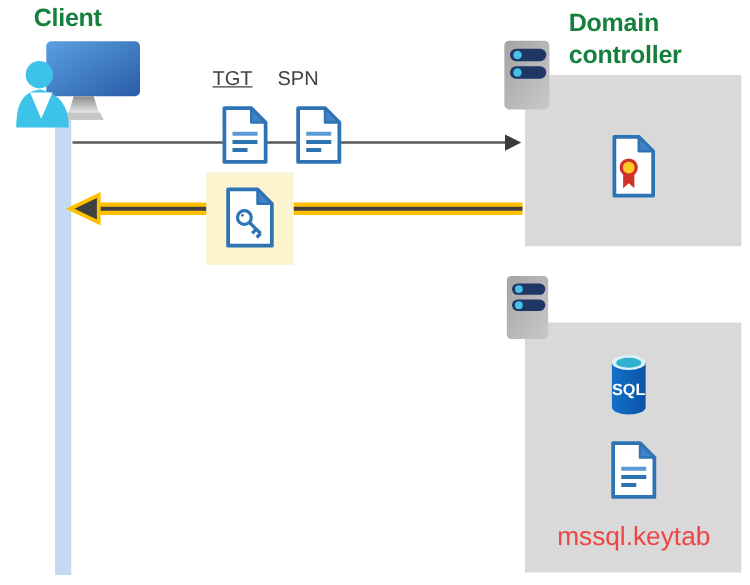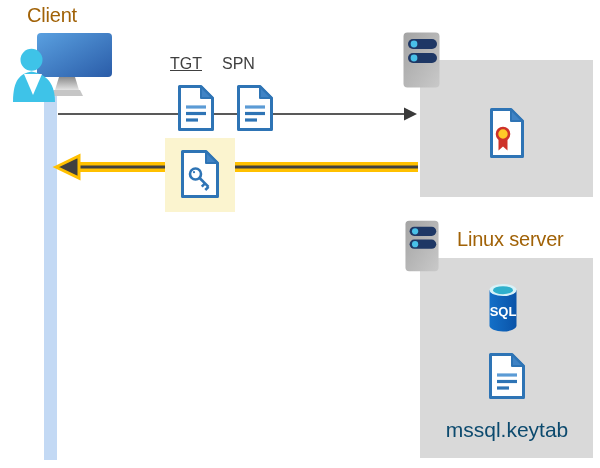--- a/index.html
+++ b/index.html
@@ -2,34 +2,34 @@
 <html><head>
 <meta charset="utf-8">
 <style>
   html,body{margin:0;padding:0;background:#fff;}
   .canvas{
     position:relative;width:600px;height:468px;background:#ffffff;
     font-family:"Liberation Sans", sans-serif;overflow:hidden;
   }
   .abs{position:absolute;}
   .title{
-    font-weight:400;color:#a16207;font-size:20px;line-height:25px;
+    font-weight:700;color:#15803d;font-size:20px;line-height:25px;
     letter-spacing:-0.2px;
   }
   .small-label{font-size:16px;color:#404040;line-height:18px;}
   .client-bar{
     left:44px;top:90px;width:13px;height:370px;background:#C3D9F4;
   }
   .gray-box{background:#D9D9D9;}
   .dc-box{left:420px;top:60px;width:173px;height:137px;}
   .linux-box{left:420px;top:258px;width:173px;height:200px;}
   .highlight-box{left:165px;top:138px;width:70px;height:74px;background:#FBF4CF;}
   .keytab-text{
     left:420px;top:418px;width:174px;text-align:center;
-    font-size:21px;color:#0c4a6e;
+    font-size:21px;color:#ef4444;
   }
   svg{display:block;}
 </style>
 </head>
 <body>
 
 <div class="canvas">
 
   <div class="abs client-bar"></div>
 
@@ -89,20 +89,21 @@
   <svg class="abs" style="left:180px;top:149px;" width="40" height="50" viewBox="0 0 40 50">
     <path d="M2.5 2.5 H26 L37.5 14 V47.5 H2.5 Z" fill="#FFFFFF" stroke="#2E74B5" stroke-width="3" stroke-linejoin="round"></path>
     <path d="M26 2.5 V14 H37.5 Z" fill="#3F83C5" stroke="#2E74B5" stroke-width="2" stroke-linejoin="round"></path>
     <circle cx="15.5" cy="25" r="5.5" fill="none" stroke="#2E74B5" stroke-width="2.6"></circle>
     <circle cx="14" cy="23.2" r="1.1" fill="#2E74B5"></circle>
     <line x1="19.6" y1="29" x2="28.5" y2="37.8" stroke="#2E74B5" stroke-width="2.6"></line>
     <line x1="25" y1="34.4" x2="21.8" y2="37.6" stroke="#2E74B5" stroke-width="2.6"></line>
     <line x1="28.5" y1="37.8" x2="25.3" y2="41" stroke="#2E74B5" stroke-width="2.6"></line>
   </svg>
 
+  <div class="abs title" style="left:455px;top:7px;width:120px;">Domain controller</div>
 
   <div class="abs gray-box dc-box"></div>
 
   <svg class="abs" style="left:403px;top:32px;" width="37" height="56" viewBox="0 0 37 56">
     <defs>
       <linearGradient id="srvGrad" x1="0" y1="0" x2="1" y2="1">
         <stop offset="0" stop-color="#A3A3A3"></stop>
           <stop offset="1" stop-color="#C9C9C9"></stop>
       </linearGradient>
     </defs>
@@ -113,21 +114,20 @@
     <circle cx="11" cy="26" r="3.4" fill="#49C0E8"></circle>
   </svg>
 
   <svg class="abs" style="left:489px;top:107px;" width="36" height="52" viewBox="0 0 36 52">
     <path d="M2.5 2.5 H22 L33.5 14 V49.5 H2.5 Z" fill="#FFFFFF" stroke="#2E74B5" stroke-width="3" stroke-linejoin="round"></path>
     <path d="M22 2.5 V14 H33.5 Z" fill="#3F83C5" stroke="#2E74B5" stroke-width="2" stroke-linejoin="round"></path>
     <polygon points="9.5,30 18.5,30 18.5,43.5 14,39.5 9.5,43.5" fill="#CE3229"></polygon>
     <circle cx="14" cy="27" r="6" fill="#FFC928" stroke="#CE3229" stroke-width="2.6"></circle>
   </svg>
 
-  <div class="abs title" style="left:457px;top:227px;">Linux server</div>
 
   <div class="abs gray-box linux-box"></div>
 
   <svg class="abs" style="left:405px;top:219px;" width="34" height="54" viewBox="0 0 37 56">
     <rect x="0.5" y="0.5" width="36" height="55" rx="4" fill="url(#srvGrad)"></rect>
     <rect x="5" y="7" width="29" height="10" rx="5" fill="#1E3765"></rect>
     <circle cx="11" cy="12" r="3.4" fill="#49C0E8"></circle>
     <rect x="5" y="21" width="29" height="10" rx="5" fill="#1E3765"></rect>
     <circle cx="11" cy="26" r="3.4" fill="#49C0E8"></circle>
   </svg>

